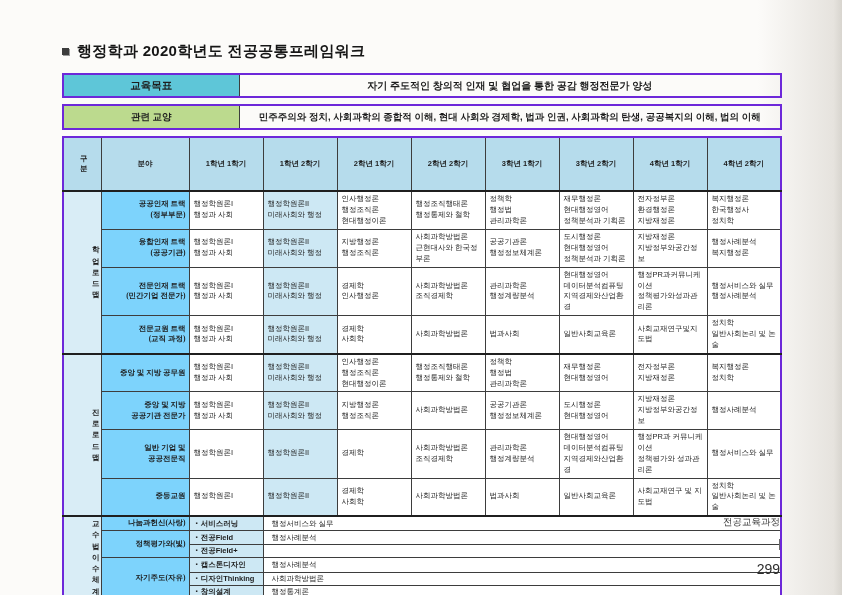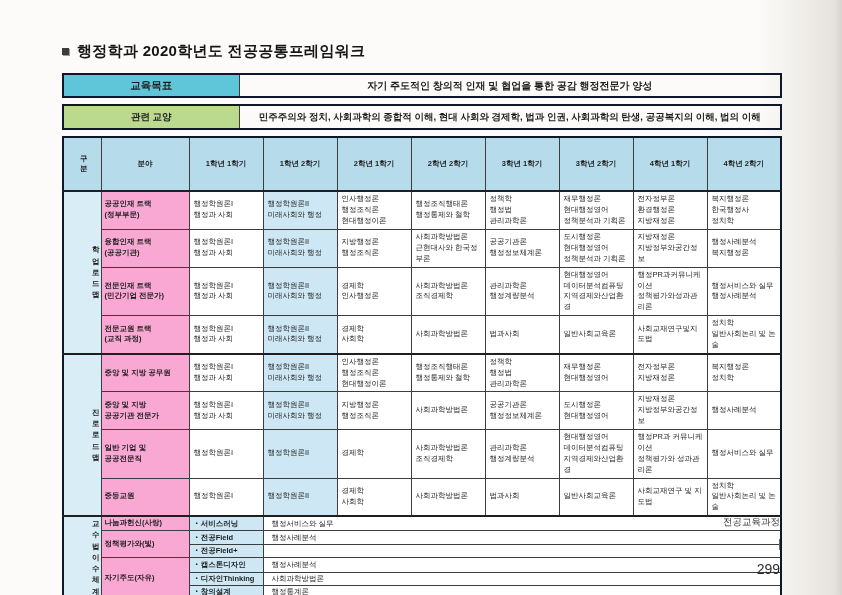--- a/index.html
+++ b/index.html
@@ -8,34 +8,34 @@
     background:linear-gradient(90deg,#fcfbf9 0%,#fcfbf9 90%,#e6e3de 99%,#d8d5cf 100%);
     font-family:"Liberation Sans","DejaVu Sans",sans-serif;color:#1d1d1d;
   }
   .content{position:absolute;left:62px;top:42px;width:718px;}
   
   .title{display:flex;align-items:center;gap:8px;margin:0 0 12px 0;font-size:15px;font-weight:bold;letter-spacing:.3px;color:#161616;}
   .title .sq{width:7px;height:7px;background:#3c3c3c;box-shadow:1px 1px 0 #9a9a9a;flex:0 0 auto;}
   
   table{border-collapse:collapse;table-layout:fixed;width:718px;}
   td,th{border:1px solid #3d3d3d;padding:1px 3px;overflow:hidden;}
-  .tbl{border:2px solid #0f172a;margin-bottom:6px;}
+  .tbl{border:2px solid #6d28d9;margin-bottom:6px;}
   .cyan{background:#5ec6d8;}
   .blue{background:#b6dcec;}
   .hl{background:#cde8f4;}
   .green{background:#bcda8e;}
   
   .summary td{height:19px;text-align:center;font-size:10px;font-weight:bold;}
   .summary .lab{font-size:10.5px;}
   .liberal td{height:20px;text-align:center;font-size:9.5px;font-weight:bold;}
   
   .matrix th{background:#b6dcec;font-size:7.5px;font-weight:bold;height:15px;padding:16px;}
   .matrix td{font-size:7.5px;vertical-align:middle;}
   .group-label{background:#d9edf6;font-weight:bold;text-align:center;white-space:pre-line;font-size:8px;line-height:1.5;padding-left:28px;}
-  .track{background:#f9a8d4;font-weight:bold;text-align:left;white-space:pre-line;line-height:1.45;}
+  .track{background:#7dd3fc;font-weight:bold;text-align:right;white-space:pre-line;line-height:1.45;font-family:Liberation Serif, serif;}
   .course-cell{background:#fff;text-align:left;padding:2px 4px;line-height:1.45;}
   .course-cell.hl{background:#cde8f4;}
   .method{background:#cde8f4;font-weight:bold;text-align:left;padding-left:6px;}
   .method .blt{display:inline-block;margin-right:3px;font-size:6px;vertical-align:1px;}
   .course-wide{background:#fff;text-align:left;padding-left:8px;}
   tr.group-first td{border-top:2px solid #1f1f1f;}
   
   .footer{position:absolute;right:62px;bottom:18px;display:flex;align-items:flex-end;gap:8px;flex-direction:column;}
   .footer .f-label{font-size:9.5px;color:#3a3a3a;padding-bottom:2px;}
   .footer .f-sep{width:1px;height:11px;background:#6a6a6a;margin-bottom:3px;}

